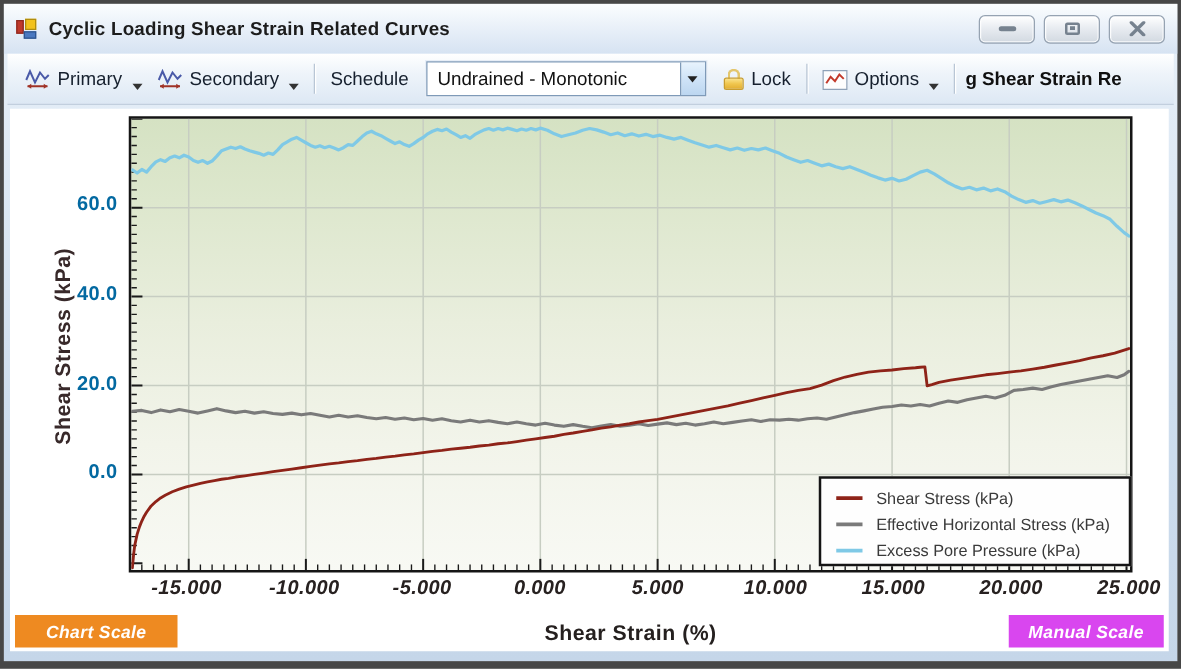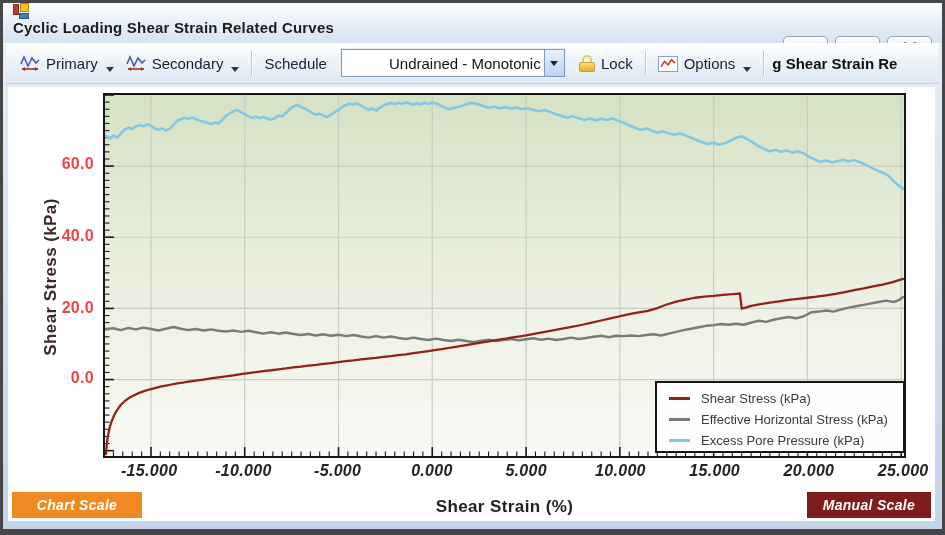--- a/index.html
+++ b/index.html
@@ -9,21 +9,21 @@
     position:relative; width:945px; height:535px;
     border:3px solid #474747; border-bottom-width:6px;
     background:linear-gradient(180deg,#e9f1f9 0%, #cfdeee 60%, #c5d6e9 100%);
     overflow:hidden;
   }
 
   
   .titlebar {
     position:absolute; left:0; top:0; right:0; height:40px;
     background:linear-gradient(180deg,#fbfdfe 0%, #eaf1f9 45%, #d6e3f2 100%);
-    display:flex; padding:0 10px;flex-direction:column;
+    display:flex; align-items:center; padding:0 10px;
   }
   .app-icon { position:relative; width:17px; height:16px; margin-right:9px; flex:0 0 auto; }
   .app-icon .bar-red { position:absolute; left:0; top:1px; width:6px; height:11px; background:#c0392b; border:1px solid #8e2a20; }
   .app-icon .sq-yellow { position:absolute; left:7px; top:0; width:9px; height:9px; background:#f2c21d; border:1px solid #b08d10; }
   .app-icon .bar-blue { position:absolute; left:6px; top:10px; width:10px; height:6px; background:#4a78c0; border:1px solid #2f558f; }
   .title { font-size:15px; font-weight:600; color:#1c1c1c; letter-spacing:0.2px; }
   .win-controls { margin-left:auto; display:flex; gap:7px; }
   .win-btn {
     width:45px; height:23px; border-radius:5px;
     border:1px solid #96a3b2;
@@ -43,21 +43,21 @@
     border-bottom:1px solid #c2cfde;
     display:flex; align-items:center; padding:0 8px; white-space:nowrap; overflow:hidden;
   }
   .tb-item { display:flex; align-items:flex-end; gap:6px; padding:4px 6px; border-radius:3px; cursor:default; }
   .tb-label { font-size:15px; color:#16202e; }
   .caret-down { width:0; height:0; border-left:4px solid transparent; border-right:4px solid transparent; border-top:5px solid #333; margin-left:2px; }
   .tb-sep { width:1px; height:24px; background:#b9c6d5; margin:0 6px; box-shadow:1px 0 0 #fff; }
   .curve-icon { width:20px; height:17px; }
   .combobox {
     display:flex; align-items:stretch; height:28px; width:224px; margin:0 8px;
-    background:#fff; border:1px solid #7f9ab8; box-shadow:0 0 0 1px #e7eef7;padding-left:39px;
+    background:#fff; border:1px solid #7f9ab8; box-shadow:0 0 0 1px #e7eef7;
   }
   .combobox .cb-value { flex:1; font-size:15px; color:#111; display:flex; align-items:center; padding-left:8px; overflow:hidden; }
   .combobox .cb-arrow {
     width:20px; border-left:1px solid #7f9ab8; display:flex; align-items:center; justify-content:center;
     background:linear-gradient(180deg,#e8f3fd 0%, #cfe3f7 50%, #bcd6f0 100%);
   }
   .combobox .cb-arrow .caret-down { border-top-color:#222; margin:0; }
   .lock-icon { position:relative; width:16px; height:17px; }
   .lock-shackle { position:absolute; left:3px; top:0; width:10px; height:9px; border:2px solid #e3c66d; border-bottom:none; border-radius:5px 5px 0 0; }
   .lock-body { position:absolute; left:0; top:7px; width:16px; height:10px; border-radius:2px; border:1px solid #c99d2e; background:linear-gradient(180deg,#fae28a 0%, #f0c64e 50%, #e3af33 100%); }
@@ -79,21 +79,21 @@
   .legend {
     position:absolute; right:-1px; bottom:3px; width:250px; height:72px;
     background:#fefefe; border:2px solid #151515; padding:5px 0 0 12px; z-index:5;
   }
   .legend-row { display:flex; align-items:center; height:21px; }
   .legend-swatch { width:21px; height:3px; margin-right:11px; flex:0 0 auto; }
   .legend-label { font-size:13px; color:#3a3a3a; }
 
   .y-tick-label {
     position:absolute; left:0; width:86px; text-align:right;
-    font-size:16px; font-weight:bold; color:#ef4444; letter-spacing:0.3px;
+    font-size:16px; font-weight:bold; color:#0369a1; letter-spacing:0.3px;
   }
   .x-tick-label {
     position:absolute; width:90px; text-align:center;
     font-size:16px; font-weight:bold; color:#272120; letter-spacing:0.3px; top:375px;font-style:italic;
   }
   .y-axis-title {
     position:absolute; left:43px; top:190px; transform:translate(-50%,-50%) rotate(-90deg);
     transform-origin:center; white-space:nowrap;
     font-size:17px; font-weight:bold; color:#38292a; letter-spacing:0.4px;
   }
@@ -373,16 +373,16 @@
         <div class="x-tick-label" style="left: 473.177px;">5.000</div>
         <div class="x-tick-label" style="left: 567.426px;">10.000</div>
         <div class="x-tick-label" style="left: 661.675px;">15.000</div>
         <div class="x-tick-label" style="left: 755.924px;">20.000</div>
         <div class="x-tick-label" style="left: 850.173px;">25.000</div>
       </div>
 
     <div class="x-axis-title">Shear Strain (%)</div>
 
     <div class="btn-orange btn-chart-mode" style="background: rgb(238, 138, 33);">Chart Scale</div>
-    <div class="btn-orange btn-manual-scale" style="background: #7f1d1d;">Manual Scale</div>
+    <div class="btn-orange btn-manual-scale" style="background: #d946ef;">Manual Scale</div>
   </div>
 
 </div>
 
 </body></html>

